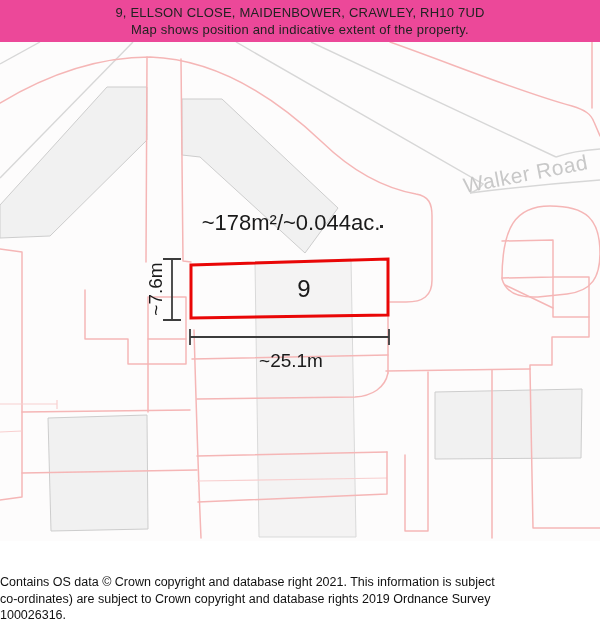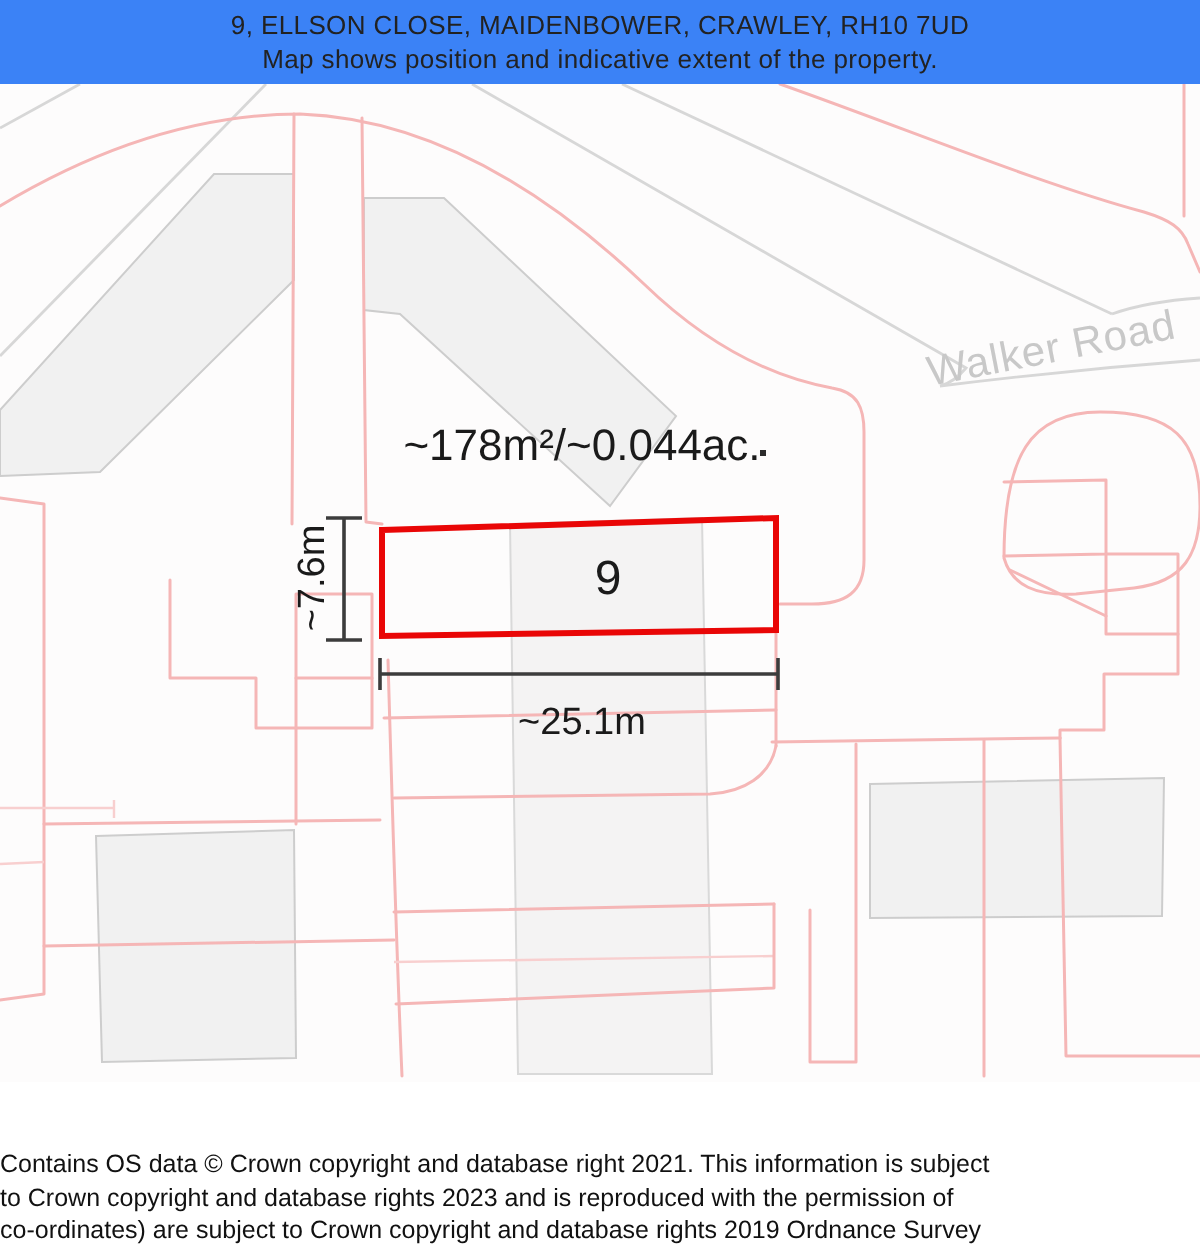--- a/index.html
+++ b/index.html
@@ -1,17 +1,17 @@
 <!DOCTYPE html>
 <html style="--plot_outline: #e90606; --parcel_line: #f5b6b6; --building_fill: #f1f1f1; --building_stroke: #cdcdcd; --road_line: #d7d7d7; --road_label: #c8c8c8; --dimension: #3c3c3c;"><head>
 <meta charset="utf-8">
 <style>
   html,body{margin:0;padding:0;background:#ffffff;}
   body{width:600px;height:625px;overflow:hidden;font-family:"Liberation Sans",sans-serif;}
-  .page{position:relative;width:600px;height:496px;background:#3b82f6;}
+  .page{position:relative;width:600px;height:496px;background:#ec4899;}
 
   .header{position:absolute;top:0;left:0;width:600px;height:42px;text-align:center;
           padding-top:4px;box-sizing:border-box;color:#222;}
   .header .t1{font-size:13px;line-height:17px;letter-spacing:.2px;}
   .header .t2{font-size:13px;line-height:17px;letter-spacing:.2px;}
 
   .map-wrap{position:absolute;top:42px;left:0;width:600px;height:499px;}
   svg{display:block;}
 
   .bldg{fill:var(--building_fill,#f1f1f1);stroke:var(--building_stroke,#cdcdcd);stroke-width:1;}
@@ -109,18 +109,17 @@
       <text class="maplabel" x="304" y="297" text-anchor="middle" font-size="24">9</text>
 
       <text class="maplabel" x="291" y="367" text-anchor="middle" font-size="19">~25.1m</text>
 
       <text class="maplabel" transform="translate(162,289) rotate(-90)" text-anchor="middle" font-size="19">~7.6m</text>
     </svg>
   </div>
 
   <div class="footer">
     <div>Contains OS data © Crown copyright and database right 2021. This information is subject</div>
-    <div>to Crown copyright and database rights 2023 and is reproduced with the permission of</div>
     <div>co-ordinates) are subject to Crown copyright and database rights 2019 Ordnance Survey</div>
     <div>100026316.</div>
   </div>
 
 </div>
 
 </body></html>

